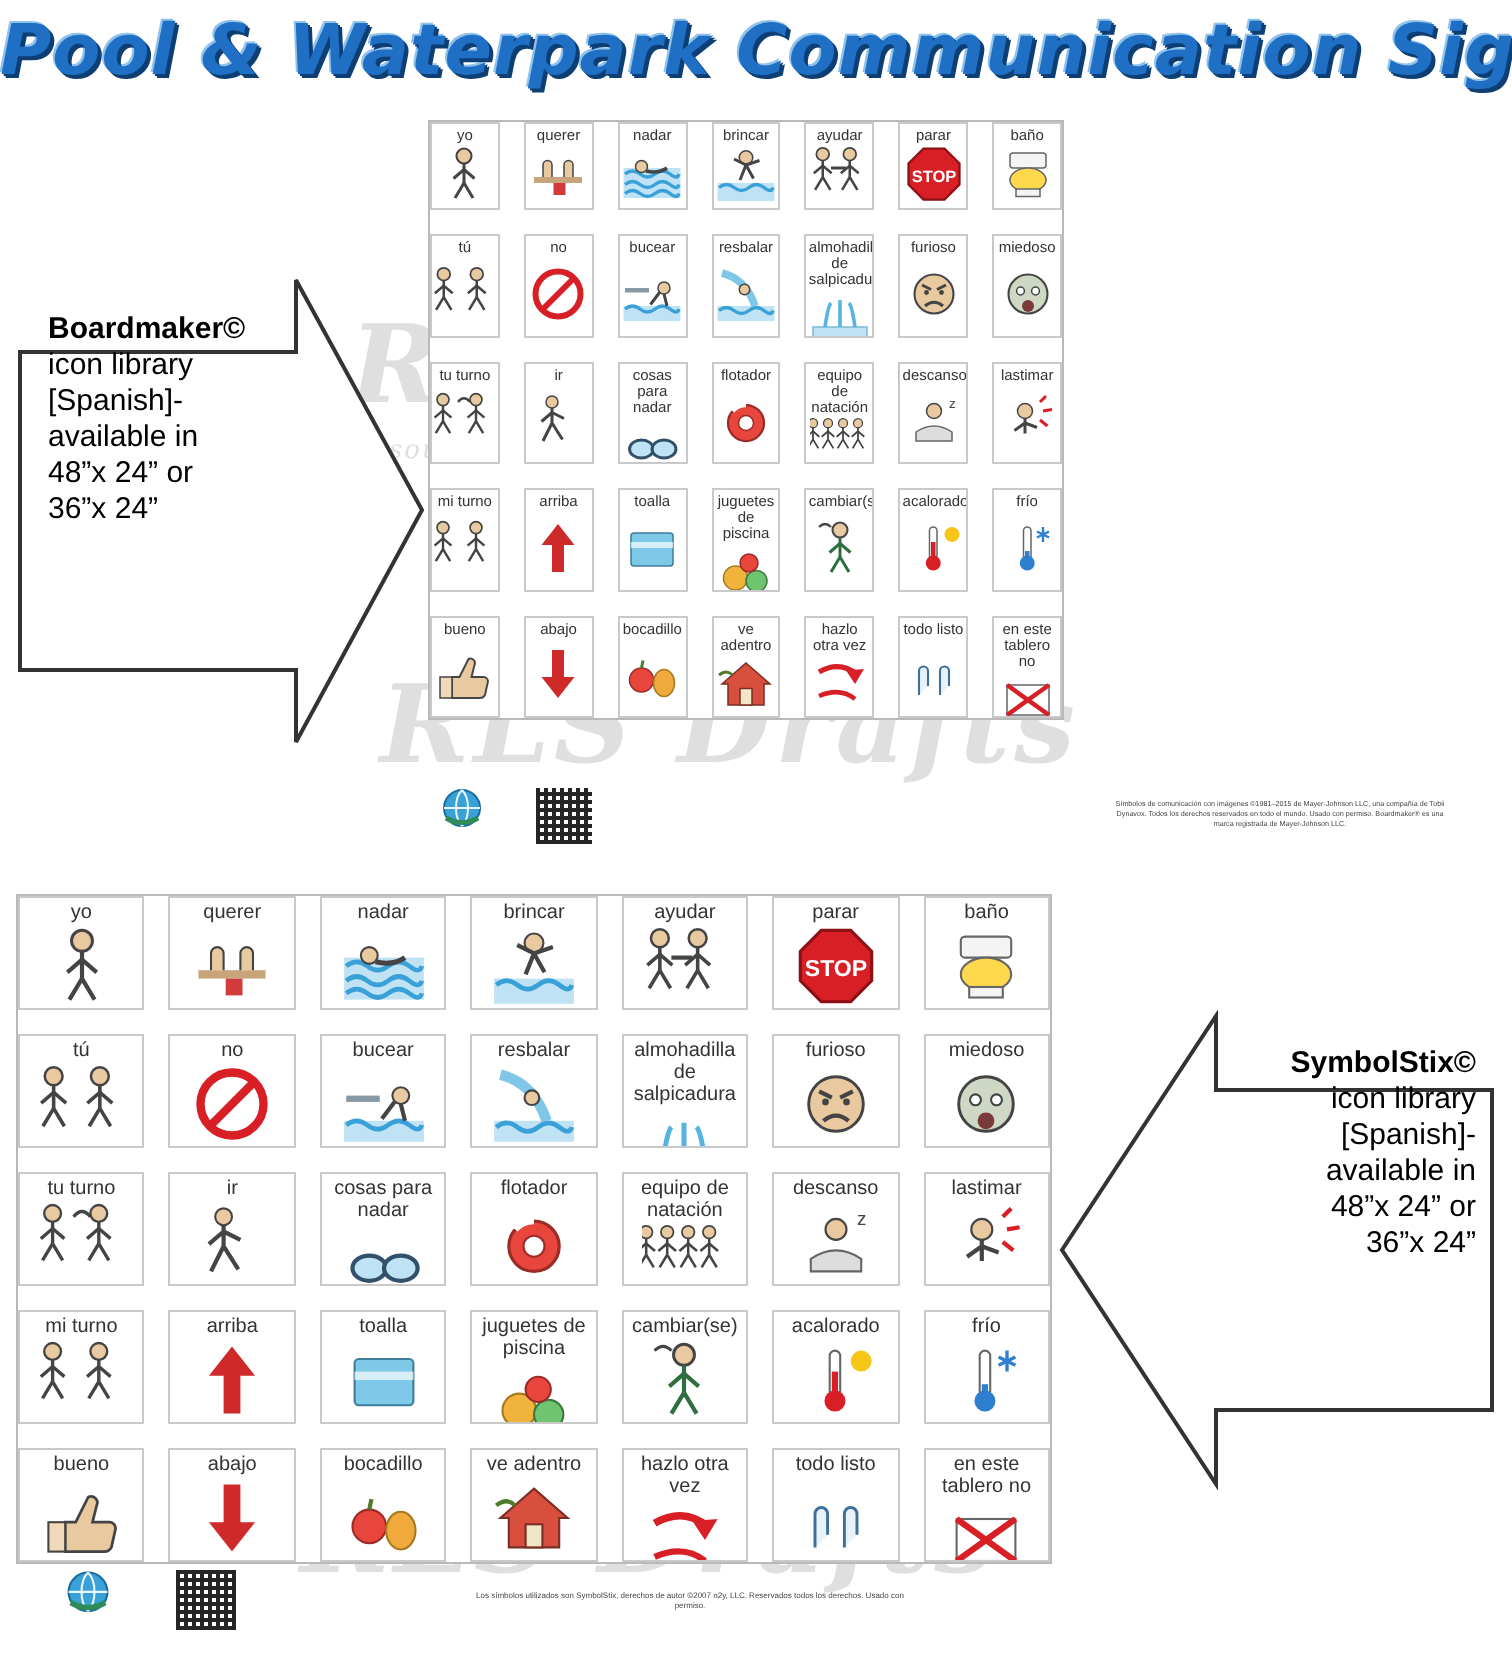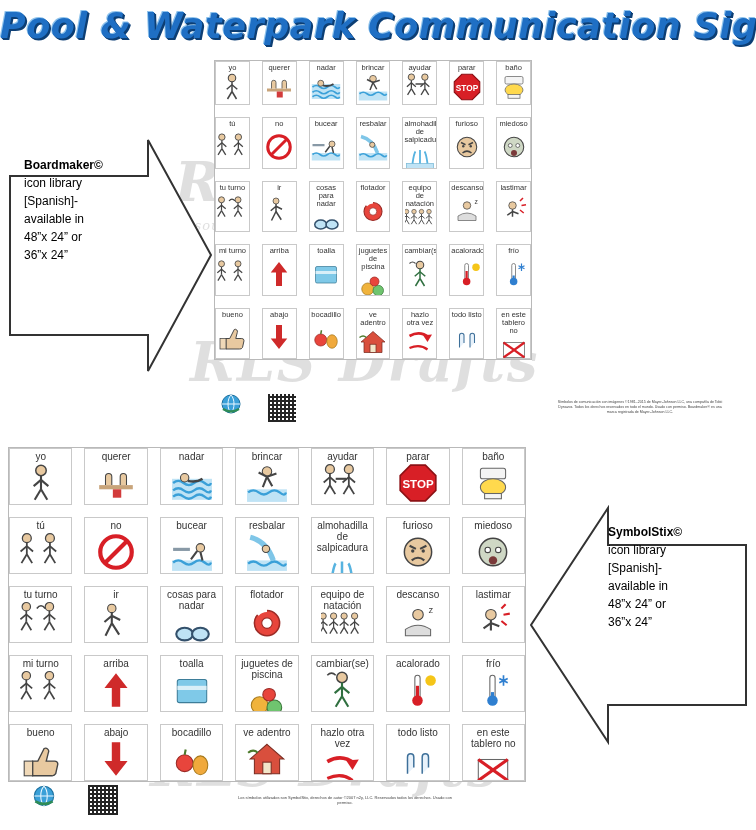--- a/index.html
+++ b/index.html
@@ -95,37 +95,37 @@
     font-style:italic;
     white-space:nowrap;
   }
   .wm-big{font-size:54px;font-weight:bold;letter-spacing:2px;}
   .wm-small{font-size:13px;letter-spacing:1px;}
 
   
   .callout{
     position:absolute;
     box-sizing:border-box;
-    font-size:12px;
+    font-size:15px;
     color:#000;
     line-height:17px;
   }
   .callout .shape{
     position:absolute;inset:0;
   }
   .callout .txt{
     position:absolute;
     top:18px;
     line-height:18px;
   }
   .callout .txt b{font-weight:bold;}
   #callout-boardmaker{left:8px;top:138px;width:205px;height:235px;}
   #callout-boardmaker .txt{left:16px;width:130px;text-align:left;}
   #callout-symbolstix{left:528px;top:505px;width:220px;height:240px;}
-  #callout-symbolstix .txt{left:80px;width:130px;text-align:left;}
+  #callout-symbolstix .txt{left:80px;width:130px;text-align:right;}
 
   
   .footer-credit{
     position:absolute;
     font-size:3.6px;
     color:#444;
     text-align:center;
     line-height:5px;
     width:170px;
   }

